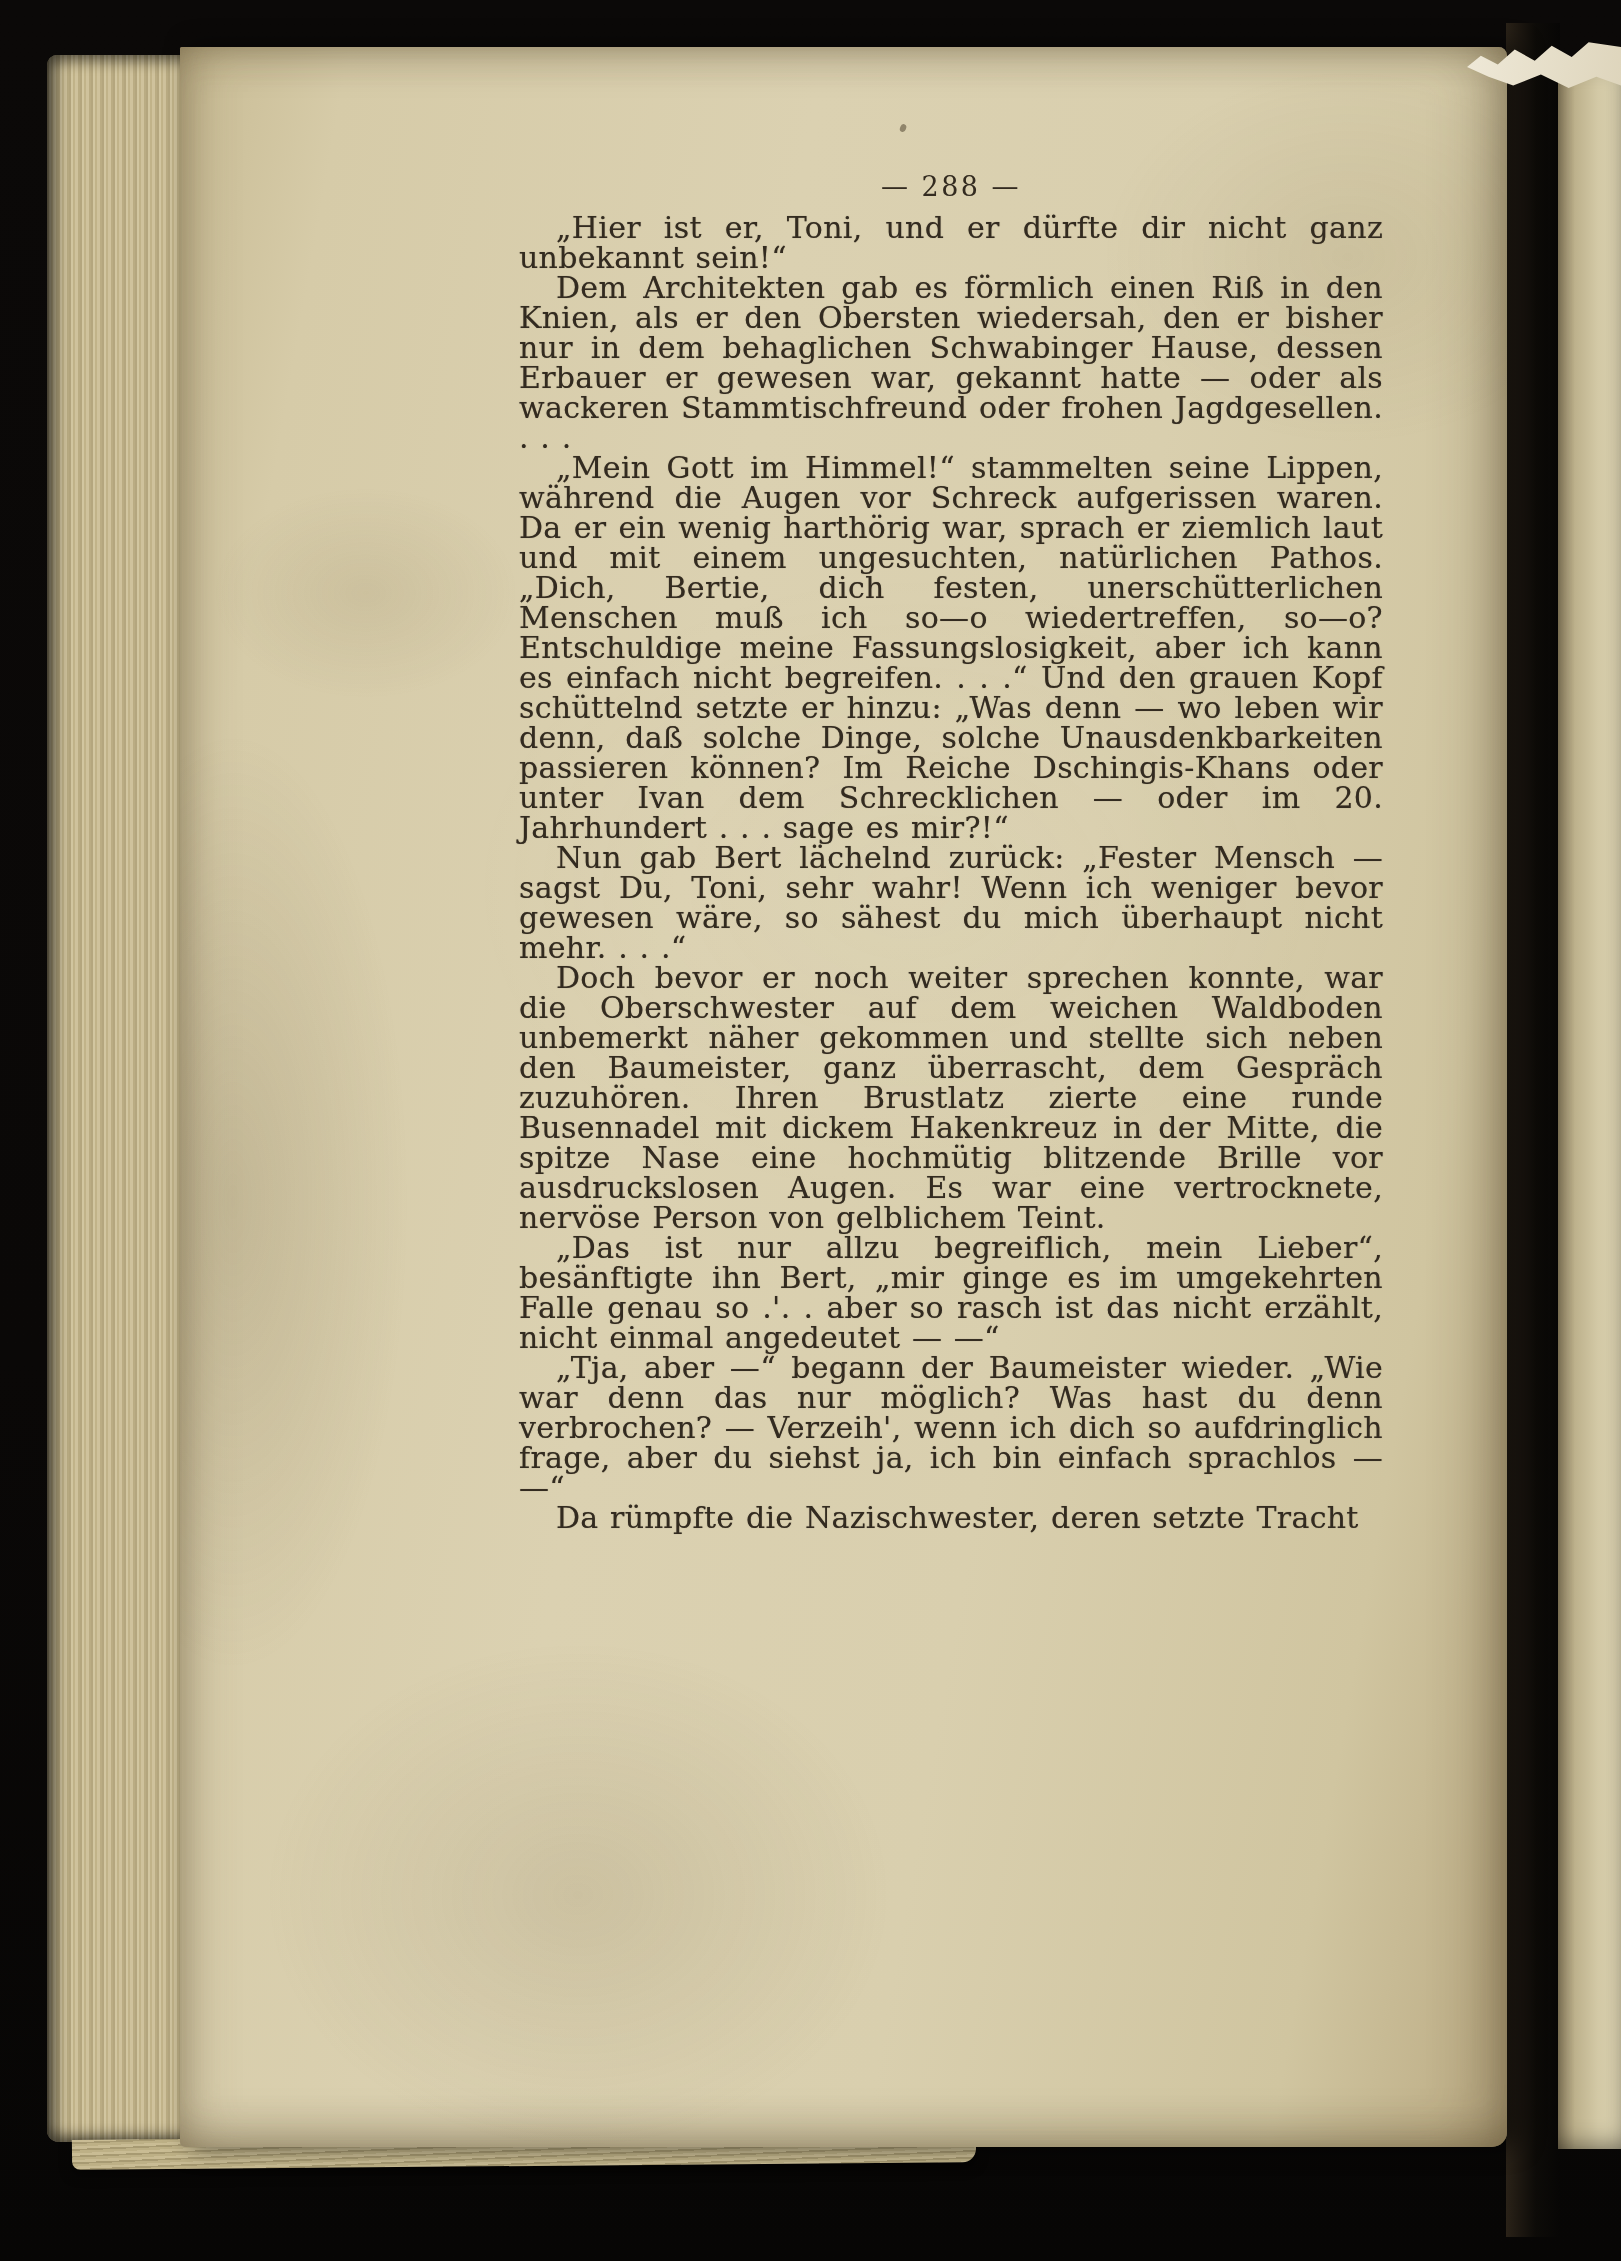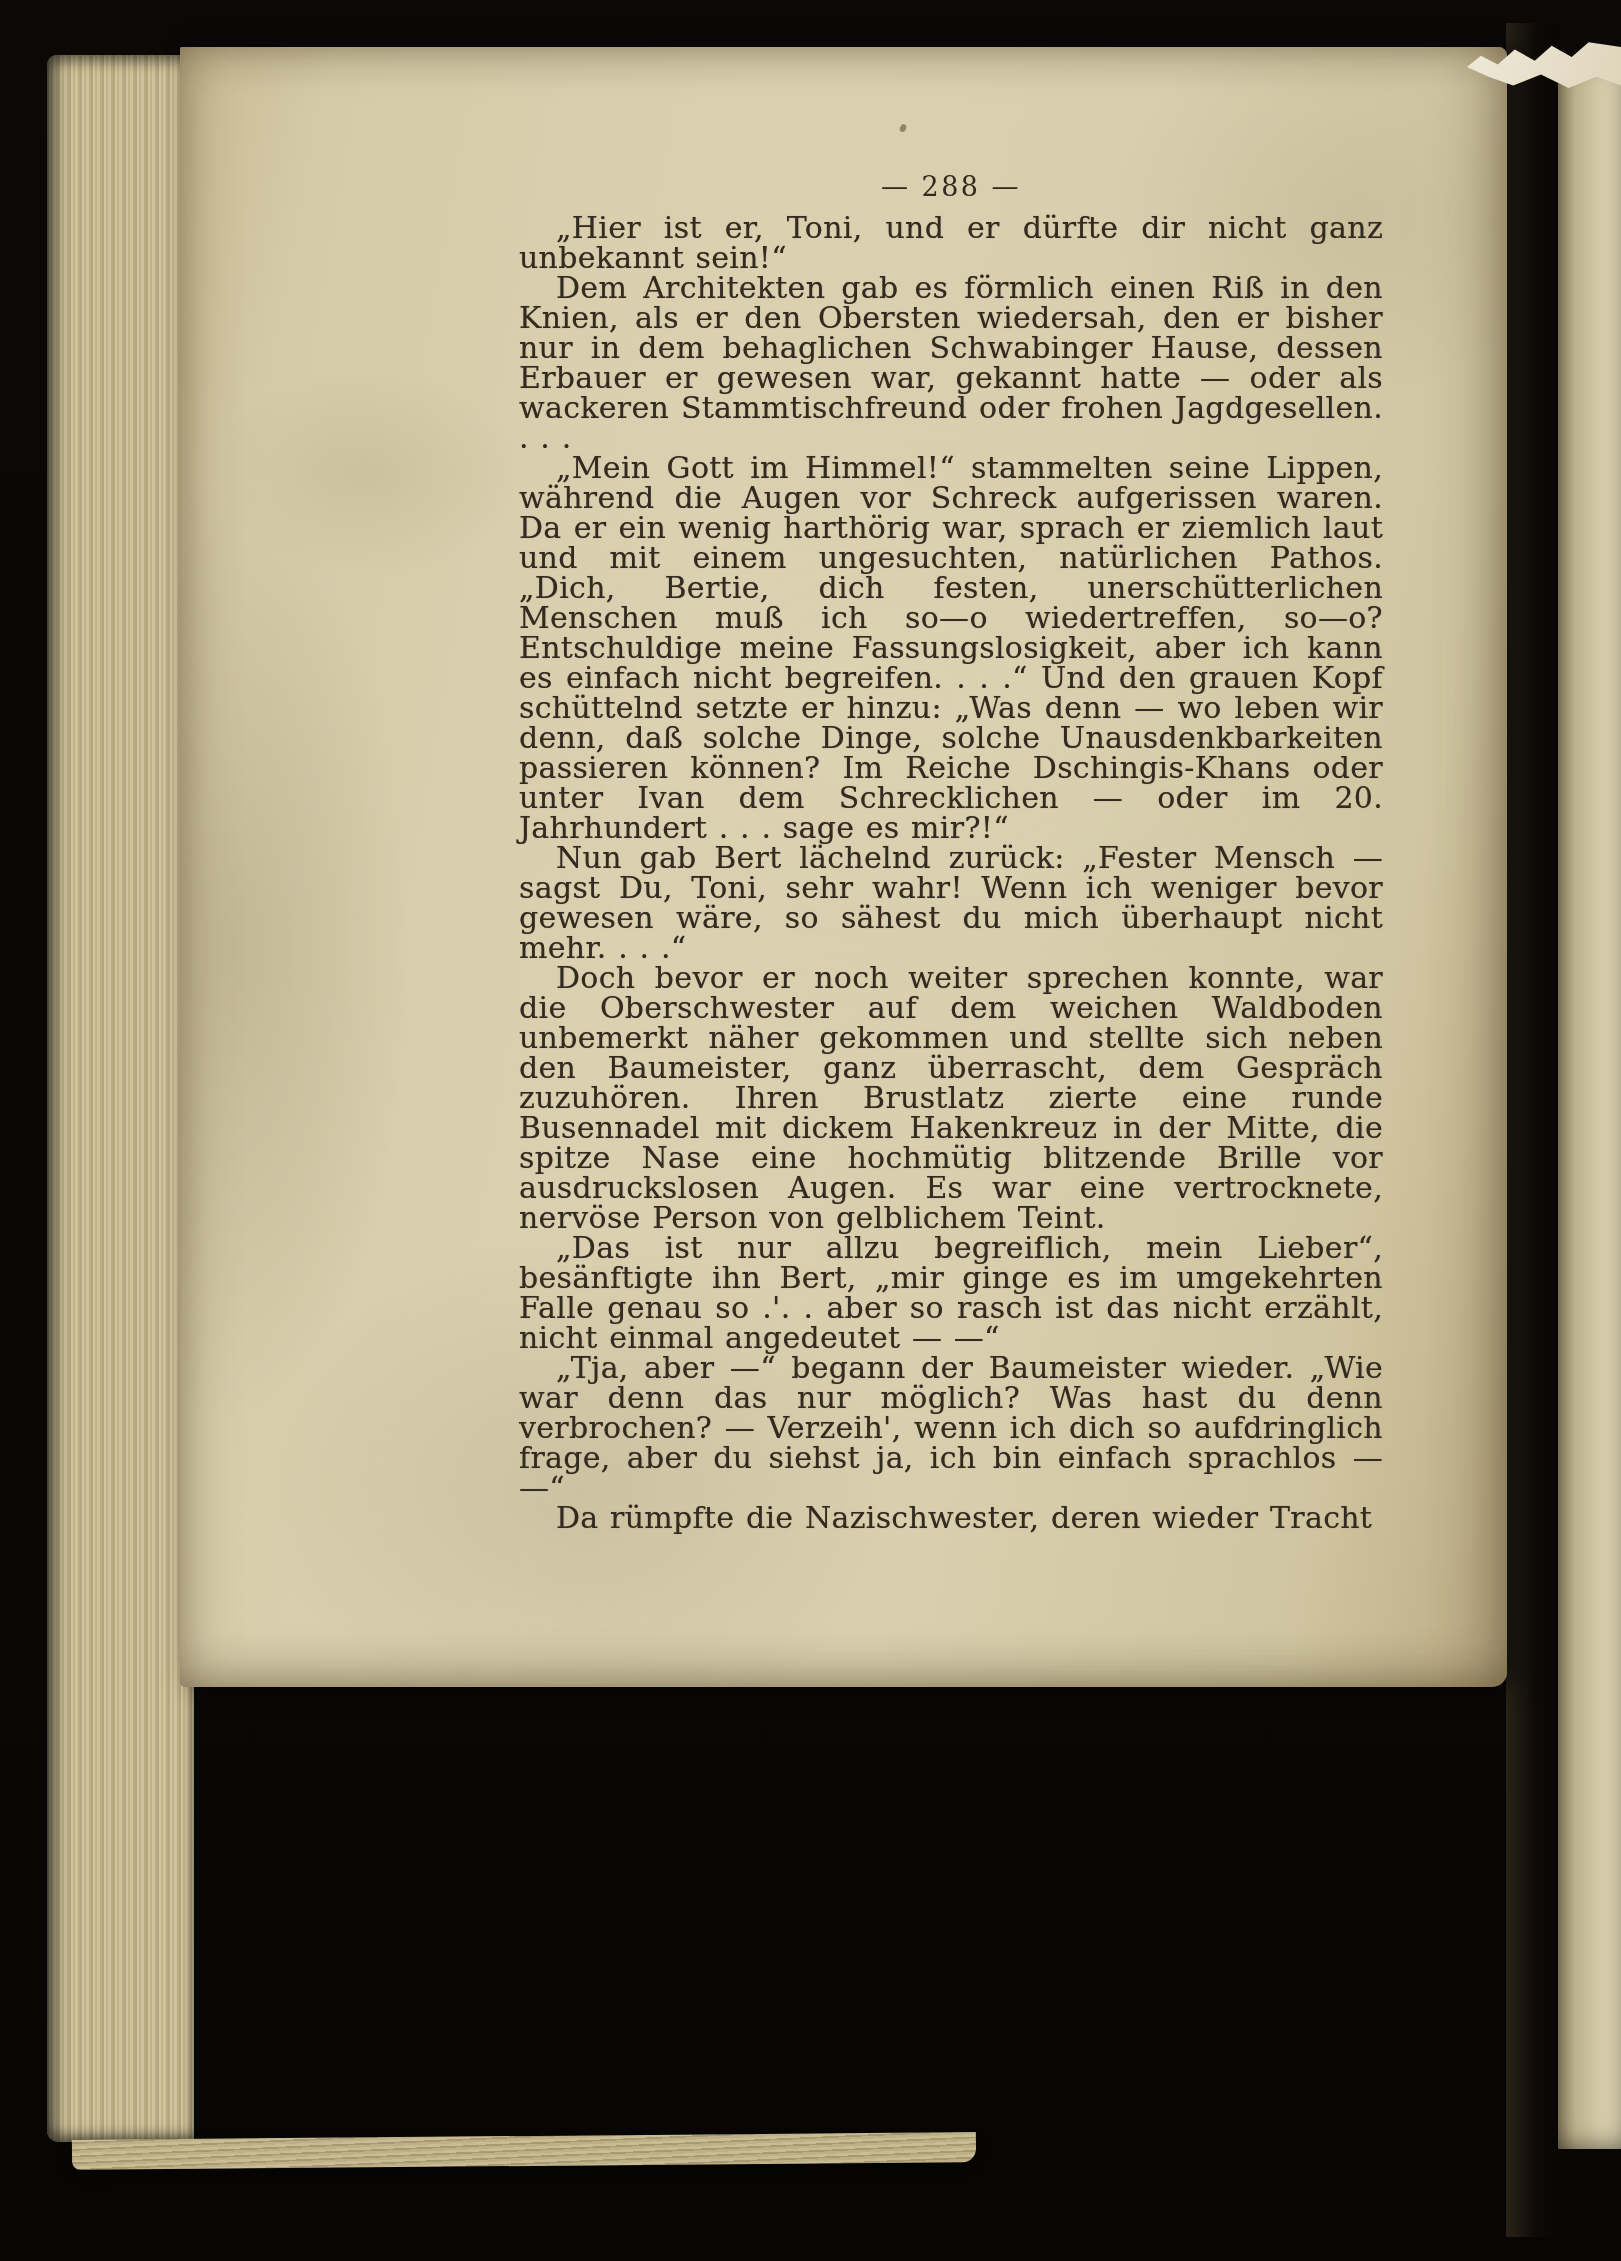--- a/index.html
+++ b/index.html
@@ -53,21 +53,21 @@
     border-radius: 0 0 13.4px 8.4px;
     box-shadow: 0 5px 11.7px rgba(0,0,0,.5);
   }
 
   
   .main-page {
     position: absolute;
     left: 180px;
     top: 47px;
     width: 1327px;
-    height: 1640px;
+    height: 2100px;
     z-index: 2;
     background: linear-gradient(100deg,
       #c8bb94 0%, #d6cba8 10%, #dbd1b1 38%,
       #d9cfae 62%, #d0c5a0 86%, #bfb089 97%);
     border-radius: 1.7px 8.4px 15px 5px;
     box-shadow: inset 23.4px 0 50px -15px rgba(96,80,48,.35),
                 inset -30px 0 62px -17px rgba(70,55,30,.45),
                 inset 0 -23.4px 50px -20px rgba(80,65,38,.35),
                 inset 0 18.4px 42px -23.4px rgba(80,65,38,.3),
                 11.7px 0 25px rgba(0,0,0,.55);
@@ -176,21 +176,21 @@
     <div class="speck"></div>
     <div class="page-number">— 288 —</div>
     <div class="text-block">
       <p>„Hier ist er, Toni, und er dürfte dir nicht ganz unbekannt sein!“</p>
       <p>Dem Architekten gab es förmlich einen Riß in den Knien, als er den Obersten wiedersah, den er bisher nur in dem behaglichen Schwabinger Hause, dessen Erbauer er gewesen war, gekannt hatte — oder als wackeren Stammtischfreund oder frohen Jagdgesellen. . . .</p>
       <p>„Mein Gott im Himmel!“ stammelten seine Lippen, während die Augen vor Schreck aufgerissen waren. Da er ein wenig harthörig war, sprach er ziemlich laut und mit einem ungesuchten, natürlichen Pathos. „Dich, Bertie, dich festen, unerschütterlichen Menschen muß ich so—o wiedertreffen, so—o? Entschuldige meine Fassungslosigkeit, aber ich kann es einfach nicht begreifen. . . .“ Und den grauen Kopf schüttelnd setzte er hinzu: „Was denn — wo leben wir denn, daß solche Dinge, solche Unausdenkbarkeiten passieren können? Im Reiche Dschingis-Khans oder unter Ivan dem Schrecklichen — oder im 20. Jahrhundert . . . sage es mir?!“</p>
       <p>Nun gab Bert lächelnd zurück: „Fester Mensch — sagst Du, Toni, sehr wahr! Wenn ich weniger bevor gewesen wäre, so sähest du mich überhaupt nicht mehr. . . .“</p>
       <p>Doch bevor er noch weiter sprechen konnte, war die Oberschwester auf dem weichen Waldboden unbemerkt näher gekommen und stellte sich neben den Baumeister, ganz überrascht, dem Gespräch zuzuhören. Ihren Brustlatz zierte eine runde Busennadel mit dickem Hakenkreuz in der Mitte, die spitze Nase eine hochmütig blitzende Brille vor ausdruckslosen Augen. Es war eine vertrocknete, nervöse Person von gelblichem Teint.</p>
       <p>„Das ist nur allzu begreiflich, mein Lieber“, besänftigte ihn Bert, „mir ginge es im umgekehrten Falle genau so .'. . aber so rasch ist das nicht erzählt, nicht einmal angedeutet — —“</p>
       <p>„Tja, aber —“ begann der Baumeister wieder. „Wie war denn das nur möglich? Was hast du denn verbrochen? — Verzeih', wenn ich dich so aufdringlich frage, aber du siehst ja, ich bin einfach sprachlos — —“</p>
-      <p>Da rümpfte die Nazischwester, deren wieder Tracht</p>
+      <p>Da rümpfte die Nazischwester, deren setzte Tracht</p>
     </div>
   </div>
 
   <div class="gutter"></div>
   <div class="next-page"></div>
   <div class="torn-paper"></div>
 
 </div>
 
 

